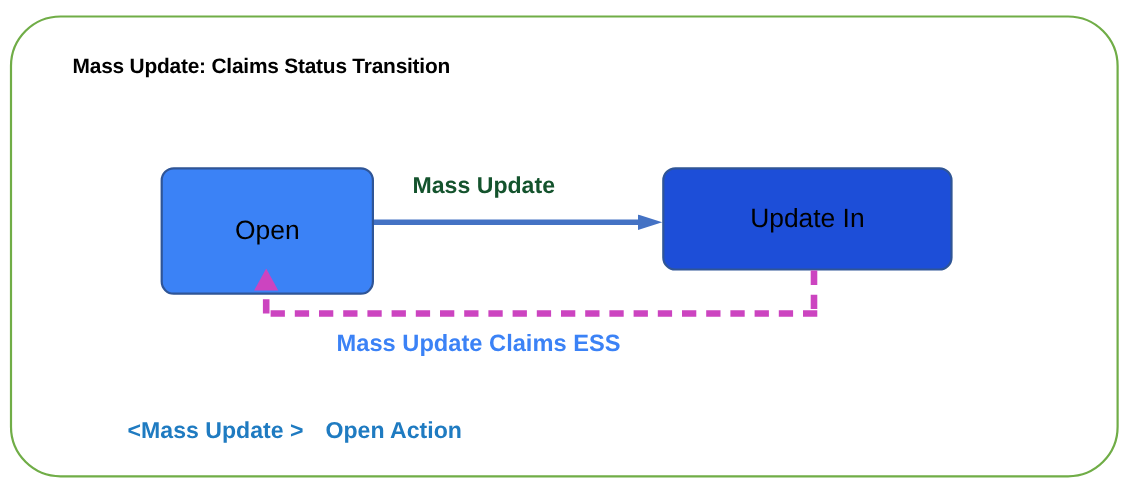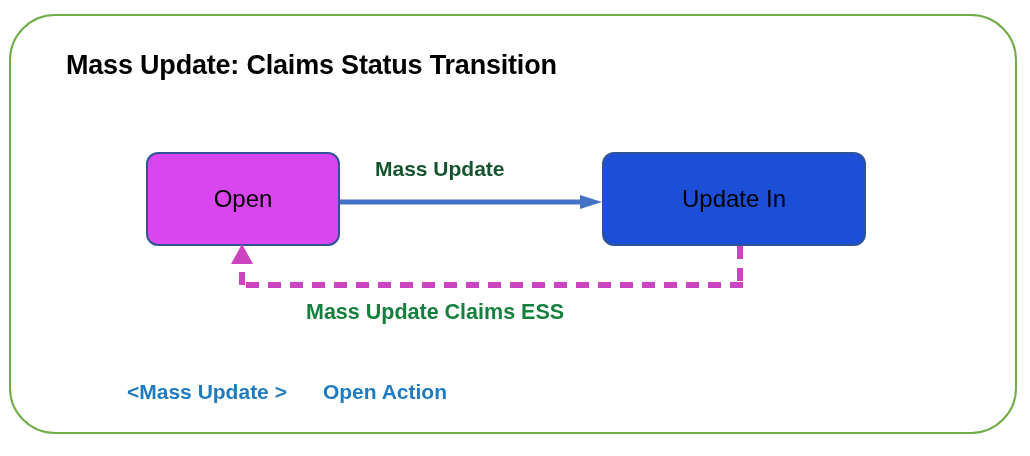--- a/index.html
+++ b/index.html
@@ -27,21 +27,21 @@
     border: 2.5px solid #70AD47;
     border-radius: 46px;
     box-sizing: border-box;
     background: transparent;
   }
   
   .diagram-title {
     position: absolute;
     left: 66px;
     top: 50px;
-    font-size: 27px;
+    font-size: 19px;
     font-weight: bold;
     color: #000000;
     letter-spacing: -0.2px;
     white-space: nowrap;
   }
   
   .state-box {
     position: absolute;
     box-sizing: border-box;
     border: 2.5px solid #2F5597;
@@ -54,22 +54,22 @@
   .state-box .state-label {
     font-size: 24px;
     color: #000000;
     font-weight: normal;
     line-height: 1.18;
   }
   #box-open {
     left: 146px;
     top: 152px;
     width: 194px;
-    height: 94px;
-    background: #d946ef;
+    height: 116px;
+    background: #3b82f6;
     align-items: center;
   }
   #box-update-in-progress {
     left: 602px;
     top: 152px;
     width: 264px;
     height: 94px;
     background: #1d4ed8;
   }
   
@@ -98,33 +98,32 @@
     width: 530px;
     height: 52px;
   }
   
   .label-return {
     position: absolute;
     left: 306px;
     top: 300px;
     font-size: 21.5px;
     font-weight: bold;
-    color: #15803d;
+    color: #3b82f6;
     white-space: nowrap;
   }
   
   .legend {
     position: absolute;
     left: 116px;
     top: 380px;
     display: flex;
     align-items: baseline;
-    gap: 36px;
+    gap: 20px;
     white-space: nowrap;
-    margin-left: 11px;
   }
   .legend-key,
   .legend-value {
     font-size: 21px;
     font-weight: bold;
     color: #1F7BC1;
   }
 </style>
 </head>
 <body>

